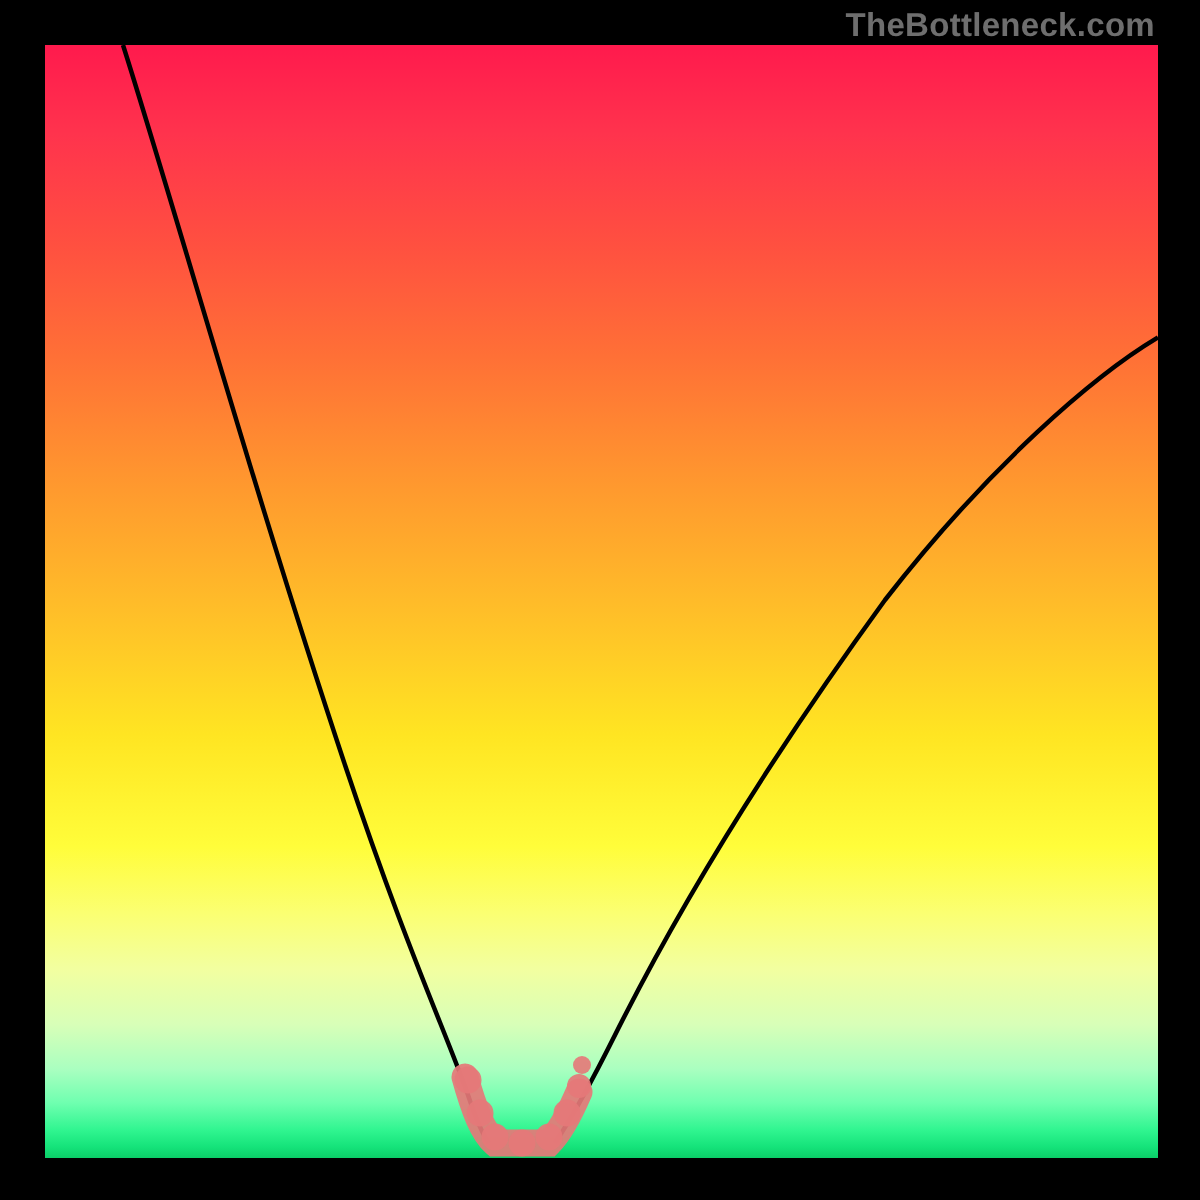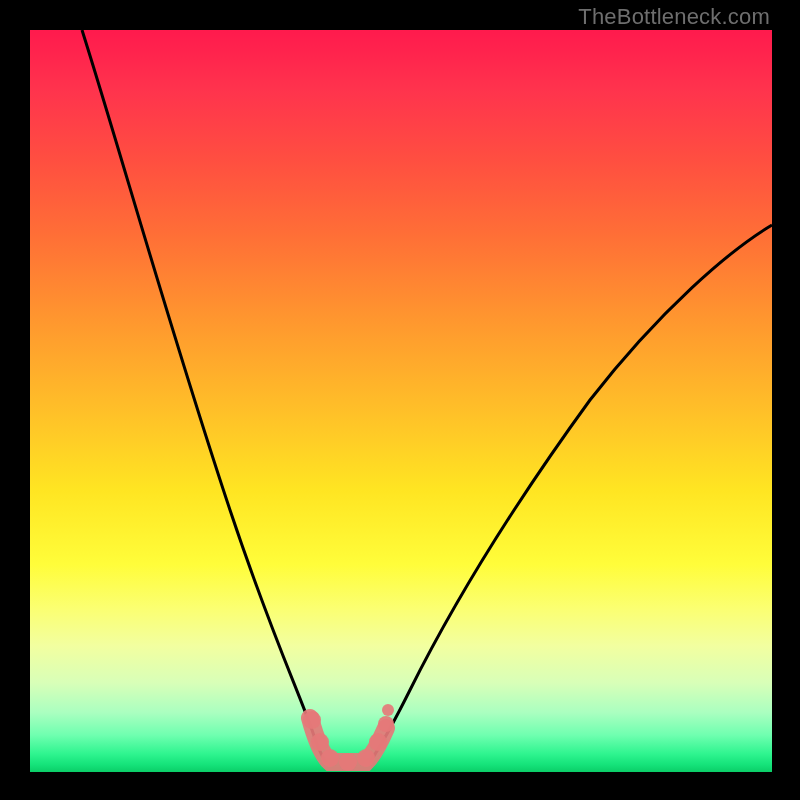--- a/index.html
+++ b/index.html
@@ -43,21 +43,21 @@
       #15e37a 99%,
       #0bce68 100%
     );
   }
   .watermark {
     position: absolute;
     top: 4px;
     right: 30px;
     color: #6e6e6e;
     font-size: 22px;
-    font-weight: 400;
+    font-weight: 700;
     letter-spacing: 0.2px;
   }
   svg.overlay {
     position: absolute;
     top: 30px;
     left: 30px;
     width: 742px;
     height: 742px;
   }
 </style>

